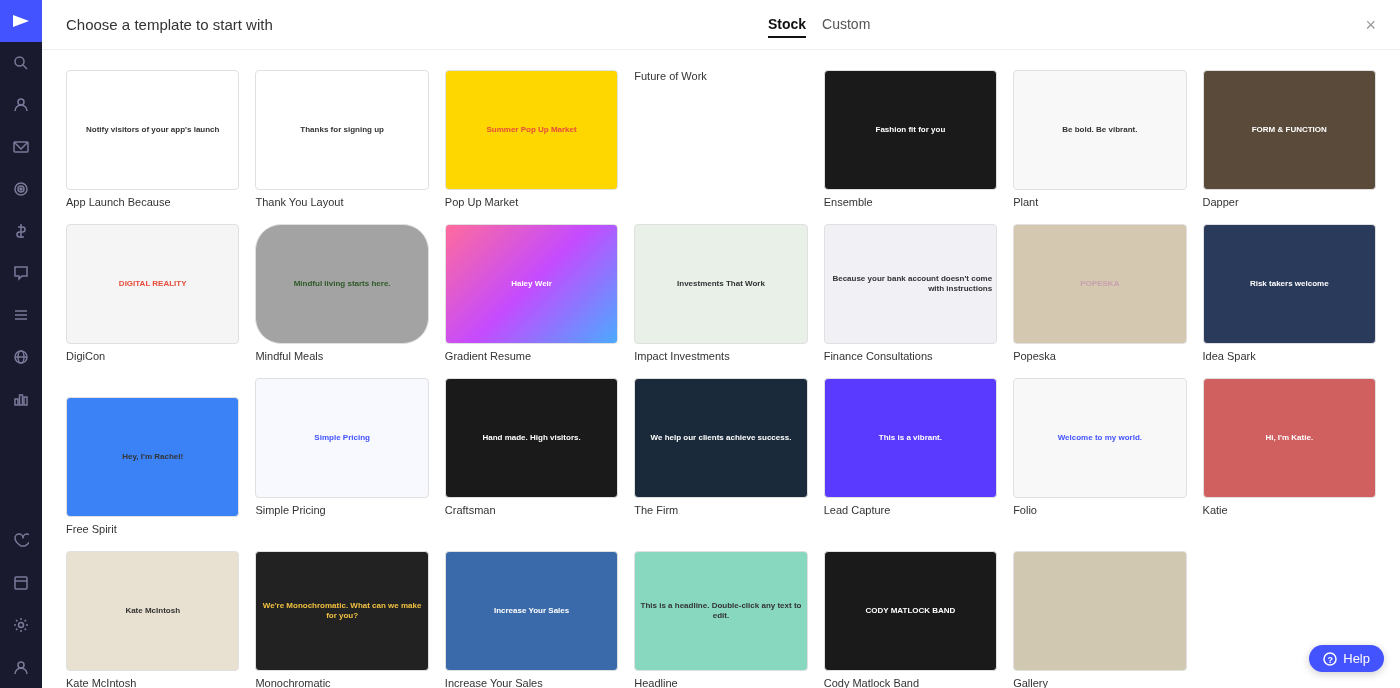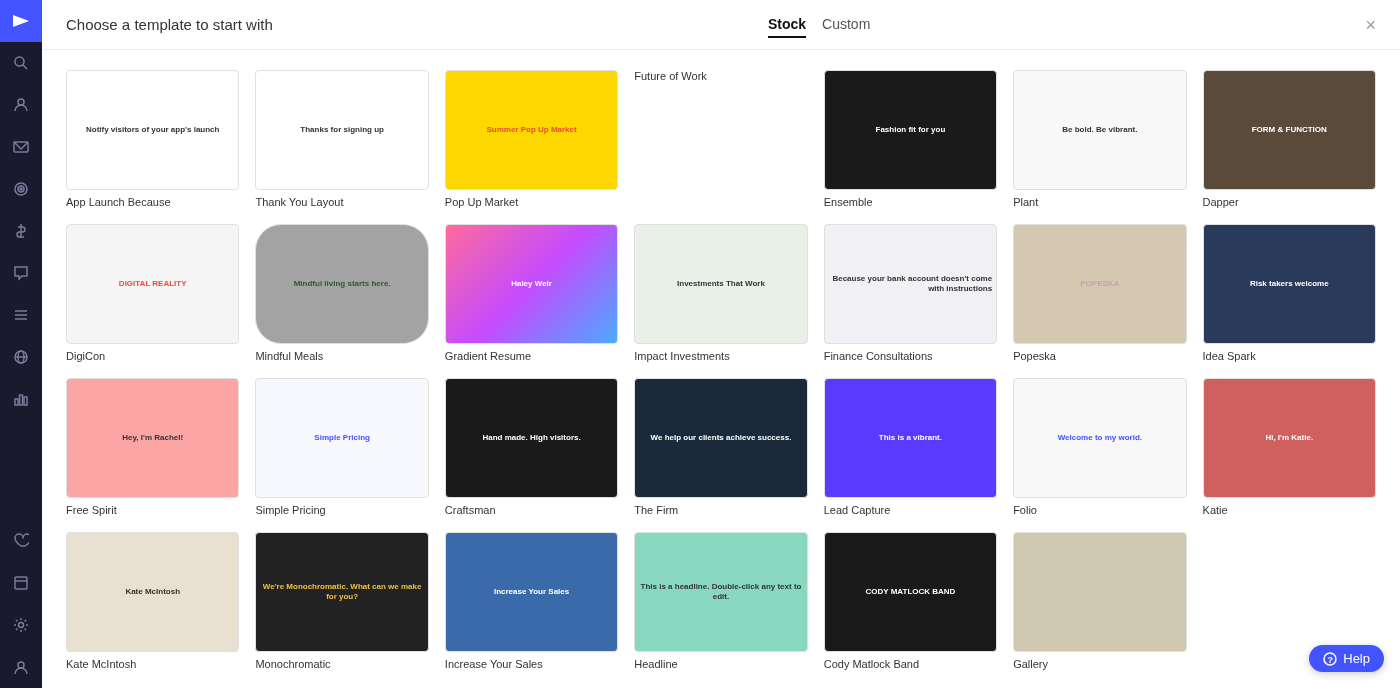--- a/index.html
+++ b/index.html
@@ -341,21 +341,21 @@
         </div>
         <div class="template-item">
           <div class="template-thumb" style="background: rgb(42, 58, 90);">
             <div class="thumb-content" style="color: rgb(255, 255, 255);">
               <div class="thumb-text">Risk takers welcome</div>
             </div>
           </div>
           <div class="template-name">Idea Spark</div>
         </div>
         <div class="template-item">
-          <div class="template-thumb" style="background: #fca5a5;">
+          <div class="template-thumb" style="background: #3b82f6; margin-top: 19px;">
             <div class="thumb-content" style="color: rgb(51, 51, 51);">
               <div class="thumb-text">Hey, I'm Rachel!</div>
             </div>
           </div>
           <div class="template-name">Free Spirit</div>
         </div>
         <div class="template-item">
           <div class="template-thumb" style="background: rgb(248, 248, 255);">
             <div class="thumb-content" style="color: rgb(67, 83, 255);">
               <div class="thumb-text">Simple Pricing</div>

